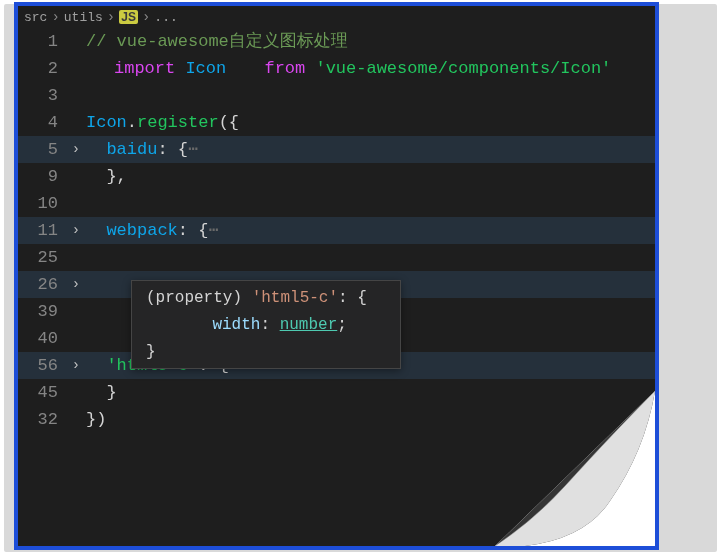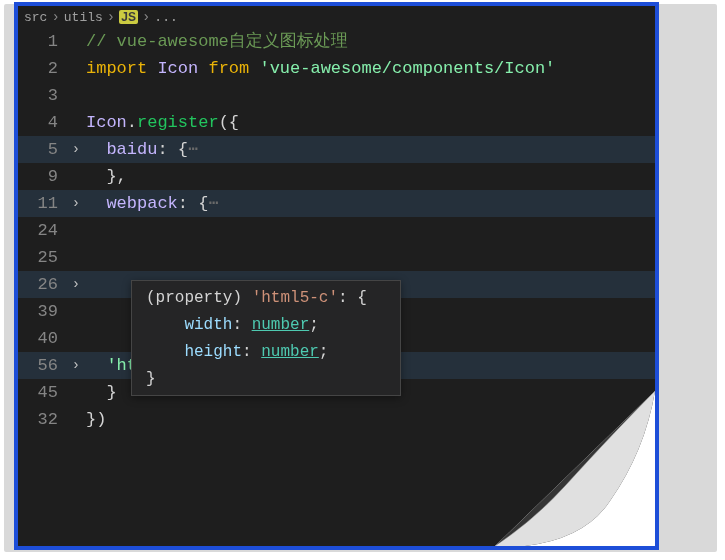--- a/index.html
+++ b/index.html
@@ -73,42 +73,42 @@
     color: #c5c5c5;
     text-align: center;
     cursor: pointer;
     font-size: 14px;
   }
   .code {
     white-space: pre;
     color: #d4d4d4;
   }
   .c-comment { color: #6a9955; margin-top: 16px; }
-  .c-keyword { color: #eab308; }
-  .c-var { color: #c4b5fd; }
-  .c-string { color: #86efac; margin-top: 43px; }
+  .c-keyword { color: #d946ef; margin-left: 28px; }
+  .c-var { color: #0ea5e9; }
+  .c-string { color: #22c55e; margin-top: 43px; }
   .c-func { color: #22c55e; }
   .c-punct { color: #d4d4d4; }
   .c-fold { color: #6a6a6a; }
   .hover-tip {
     position: absolute;
     left: 113px;
     top: 274px;
     width: 270px;
     background: #252526;
     border: 1px solid #454545;
     color: #d4d4d4;
     font-size: 16px;
     line-height: 27px;
     padding: 4px 14px 2px 0;
     z-index: 10;
     box-shadow: 0 2px 8px rgba(0,0,0,0.4);
   }
   .hover-tip .row { padding: 0 14px; white-space: pre; }
-  .tip-prop { color: #9cdcfe; }
+  .tip-prop { color: #9cdcfe; margin-left: 28px; }
   .tip-type { color: #4ec9b0; text-decoration: underline; }
   .tip-str  { color: #ce9178; }
   .page-curl {
     position: absolute;
     right: 0;
     bottom: 0;
     width: 160px;
     height: 155px;
     pointer-events: none;
     z-index: 20;
@@ -155,29 +155,29 @@
       <div class="line hl">
         <div class="gutter">5</div>
         <div class="fold-col">›</div>
         <div class="code"><span>  </span><span class="c-var">baidu</span><span class="c-punct">: {</span><span class="c-fold">⋯</span></div>
       </div>
       <div class="line">
         <div class="gutter">9</div>
         <div class="fold-col"></div>
         <div class="code"><span>  </span><span class="c-punct">},</span></div>
       </div>
+      <div class="line">
+        <div class="gutter">10</div>
+        <div class="fold-col"></div>
+        <div class="code"></div>
+      </div>
       <div class="line hl">
         <div class="gutter">11</div>
         <div class="fold-col">›</div>
         <div class="code"><span>  </span><span class="c-var">webpack</span><span class="c-punct">: {</span><span class="c-fold">⋯</span></div>
-      </div>
-      <div class="line">
-        <div class="gutter">24</div>
-        <div class="fold-col"></div>
-        <div class="code"></div>
       </div>
       <div class="line">
         <div class="gutter">25</div>
         <div class="fold-col"></div>
         <div class="code"></div>
       </div>
       <div class="line hl">
         <div class="gutter">26</div>
         <div class="fold-col">›</div>
         <div class="code"></div>
@@ -205,21 +205,20 @@
       <div class="line">
         <div class="gutter">32</div>
         <div class="fold-col"></div>
         <div class="code"><span class="c-punct">})</span></div>
       </div>
     </div>
 
   <div class="hover-tip">
     <div class="row"><span>(property) </span><span class="tip-str">'html5-c'</span><span>: {</span></div>
     <div class="row"><span>    </span><span class="tip-prop">width</span><span>: </span><span class="tip-type">number</span><span>;</span></div>
-    <div class="row"><span>    </span><span class="tip-prop">height</span><span>: </span><span class="tip-type">number</span><span>;</span></div>
     <div class="row"><span>}</span></div>
   </div>
 
   <svg class="page-curl" viewBox="0 0 160 155">
     <path d="M160 0 L160 155 L0 155 Z" fill="#ffffff"></path>
     <path d="M160 0 L0 155 L30 155 Q90 148 115 110 Q150 60 160 0 Z" fill="#353535"></path>
     <path d="M160 0 Q150 60 115 110 Q90 148 30 155 L0 155 Q38 130 70 95 Q120 40 160 0 Z" fill="#e0e0e0"></path>
     <path d="M160 0 Q120 40 70 95 Q38 130 0 155" fill="none" stroke="#888" stroke-width="0.5"></path>
   </svg>
 

